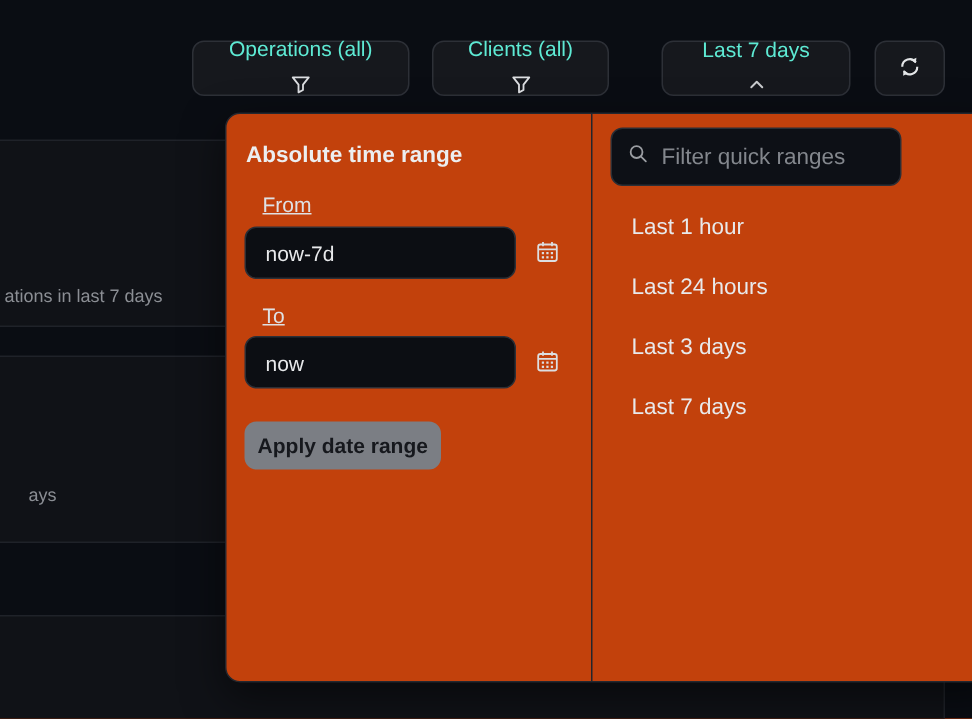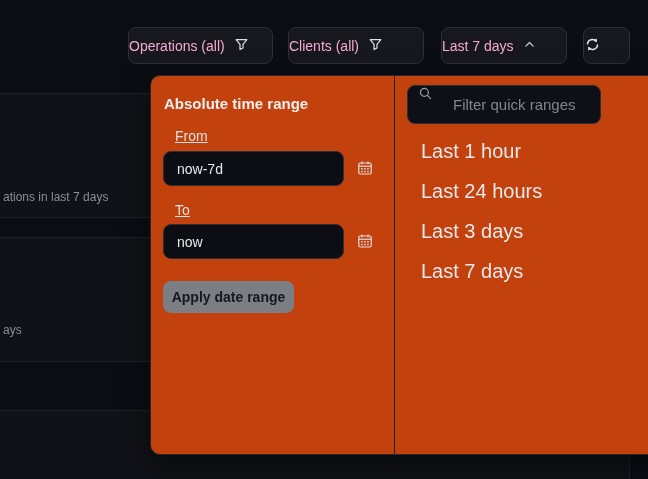--- a/index.html
+++ b/index.html
@@ -16,22 +16,22 @@
     background:#101217; border:1px solid #1f2229; border-radius:10px;
   }
   .bg-card .sub {
     position:absolute; left:22px; font-size:12px; color:#8b8e94; white-space:nowrap;
   }
   .bg-card .face { position:absolute; left:607px; width:22px; height:22px; }
   
   .tb-btn {
     position:absolute; top:27px; height:37px;
     background:#16181d; border:1px solid #2d3037; border-radius:8px;
-    display:flex; align-items:center; gap:9px;
-    font-size:14px; color:#f9a8d4; cursor:pointer;
+    display:flex; align-items:center; justify-content:center; gap:9px;
+    font-size:14px; color:#5eead4; cursor:pointer;flex-direction:column;
   }
   .tb-btn svg { flex:0 0 auto; }
   
   .panel {
     position:absolute; left:110px; top:75px; width:518px; height:380px;
     background:#c2410c; border:1px solid #24272e; border-radius:10px;
     box-shadow:0 10px 28px rgba(0,0,0,.5);
     margin-left:40px;
   }
   .panel .divider {
@@ -57,50 +57,50 @@
   }
   .apply-btn {
     position:absolute; left:12px; top:205px; width:131px; height:32px;
     background:#7b7e84; border:none; border-radius:8px;
     font-size:14px; font-weight:700; color:#16181d; cursor:pointer;
     font-family:"Liberation Sans", sans-serif;
   }
   .search-wrap {
     position:absolute; left:256px; top:9px; width:194px; height:39px;
     background:#0d1016; border:1px solid #2b2e35; border-radius:8px;
-    display:flex; padding:0 10px; gap:20px;
+    display:flex; align-items:center; padding:0 10px; gap:8px;
   }
   .search-wrap input {
     flex:1; min-width:0; background:transparent; border:none; outline:none;
     font-size:15px; color:#e8e9eb; font-family:"Liberation Sans", sans-serif;
   }
   .search-wrap input::placeholder { color:#83878d; }
   .quick-list { position:absolute; left:244px; top:55px; width:210px; }
   .quick-item {
     height:40px; display:flex; align-items:center; padding-left:26px;
-    font-size:20px; font-weight:500; color:#e8e9eb; cursor:pointer;
+    font-size:15px; font-weight:500; color:#e8e9eb; cursor:pointer;
   }
 </style>
 </head>
 <body>
 
 <div class="bg-card" style="top:93px;height:125px;">
   <div class="sub" style="top:96px;">ations in last 7 days</div>
   <span class="face" style="top:18px;">
     <svg width="22" height="22" viewBox="0 0 22 22">
       <circle cx="11" cy="11" r="8.2" fill="none" stroke="#a8a096" stroke-width="1.3"></circle>
       <circle cx="8.2" cy="9.2" r="1.05" fill="#a8a096"></circle>
       <circle cx="13.8" cy="9.2" r="1.05" fill="#a8a096"></circle>
       <path d="M7.6 13.2a4.1 4.1 0 0 0 6.8 0" fill="none" stroke="#a8a096" stroke-width="1.3" stroke-linecap="round"></path>
     </svg>
   </span>
 </div>
 
 <div class="bg-card" style="top:237px;height:125px;">
-  <div class="sub" style="top:85px;">ays</div>
+  <div class="sub" style="top:85px;margin-left:16px;">ays</div>
   <span class="face" style="top:22px;">
     <svg width="22" height="22" viewBox="0 0 22 22">
       <circle cx="11" cy="11" r="8.2" fill="none" stroke="#a8a096" stroke-width="1.3"></circle>
       <circle cx="8.2" cy="9.2" r="1.05" fill="#a8a096"></circle>
       <circle cx="13.8" cy="9.2" r="1.05" fill="#a8a096"></circle>
       <path d="M7.6 14.6a4.1 4.1 0 0 1 6.8 0" fill="none" stroke="#a8a096" stroke-width="1.3" stroke-linecap="round"></path>
     </svg>
   </span>
 </div>
 
@@ -108,21 +108,21 @@
 
 <button class="tb-btn" style="left:128px;width:145px;">
   <span>Operations (all)</span>
   <span>
     <svg width="15" height="15" viewBox="0 0 16 16">
       <path d="M2.3 2.8h11.4L9.6 7.9v3.8l-3.2 1.7V7.9L2.3 2.8z" fill="none" stroke="#dcdee1" stroke-width="1.3" stroke-linejoin="round"></path>
     </svg>
   </span>
 </button>
 
-<button class="tb-btn" style="left:288px;width:136px;">
+<button class="tb-btn" style="left:288px;width:118px;">
   <span>Clients (all)</span>
   <span>
     <svg width="15" height="15" viewBox="0 0 16 16">
       <path d="M2.3 2.8h11.4L9.6 7.9v3.8l-3.2 1.7V7.9L2.3 2.8z" fill="none" stroke="#dcdee1" stroke-width="1.3" stroke-linejoin="round"></path>
     </svg>
   </span>
 </button>
 
 <button class="tb-btn" style="left:441px;width:126px;">
   <span>Last 7 days</span>

